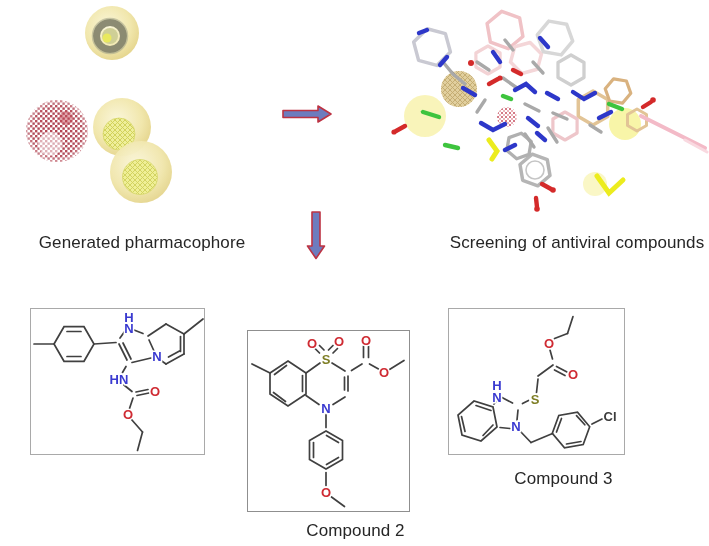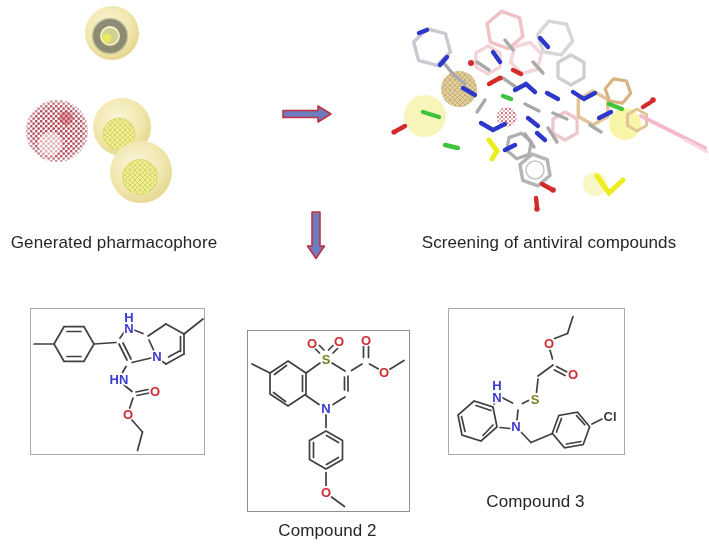--- a/index.html
+++ b/index.html
@@ -3,27 +3,27 @@
 <meta charset="utf-8">
 <style>
   html,body{margin:0;padding:0;background:#fff;}
   .canvas{
     position:relative;width:709px;height:546px;background:#ffffff;
     font-family:"Liberation Sans", sans-serif;overflow:hidden;
   }
   .abs{position:absolute;}
   .caption{
     position:absolute;color:#262626;font-size:17px;line-height:19px;
-    text-align:center;letter-spacing:0.1px;white-space:nowrap;
+    text-align:center;letter-spacing:0.1px;white-space:nowrap;margin-left:28px;
   }
   .cap-pharma{left:0px;top:233px;width:228px;}
   .cap-screen{left:398px;top:233px;width:302px;}
   .cap-c1{left:36px;top:469px;width:180px;}
   .cap-c2{left:247px;top:521px;width:161px;}
-  .cap-c3{left:448px;top:492px;width:175px;}
+  .cap-c3{left:448px;top:469px;width:175px;}
   .cbox{position:absolute;background:#ffffff;}
   .box1{left:30px;top:308px;width:173px;height:145px;border:1.5px solid #a9a9a9;}
   .box2{left:247px;top:330px;width:161px;height:180px;border:1.5px solid #8f8f8f;}
   .box3{left:448px;top:308px;width:175px;height:145px;border:1.5px solid #a9a9a9;}
   svg{display:block;}
   .bond{stroke:#404040;stroke-width:1.7;stroke-linecap:round;fill:none;}
   .atom{font-family:"Liberation Sans",sans-serif;font-size:13px;font-weight:600;
         text-anchor:middle;paint-order:stroke;stroke:#ffffff;stroke-width:3px;}
   .at-n{fill:#3a3ad0;}
   .at-o{fill:#cf2b33;}

